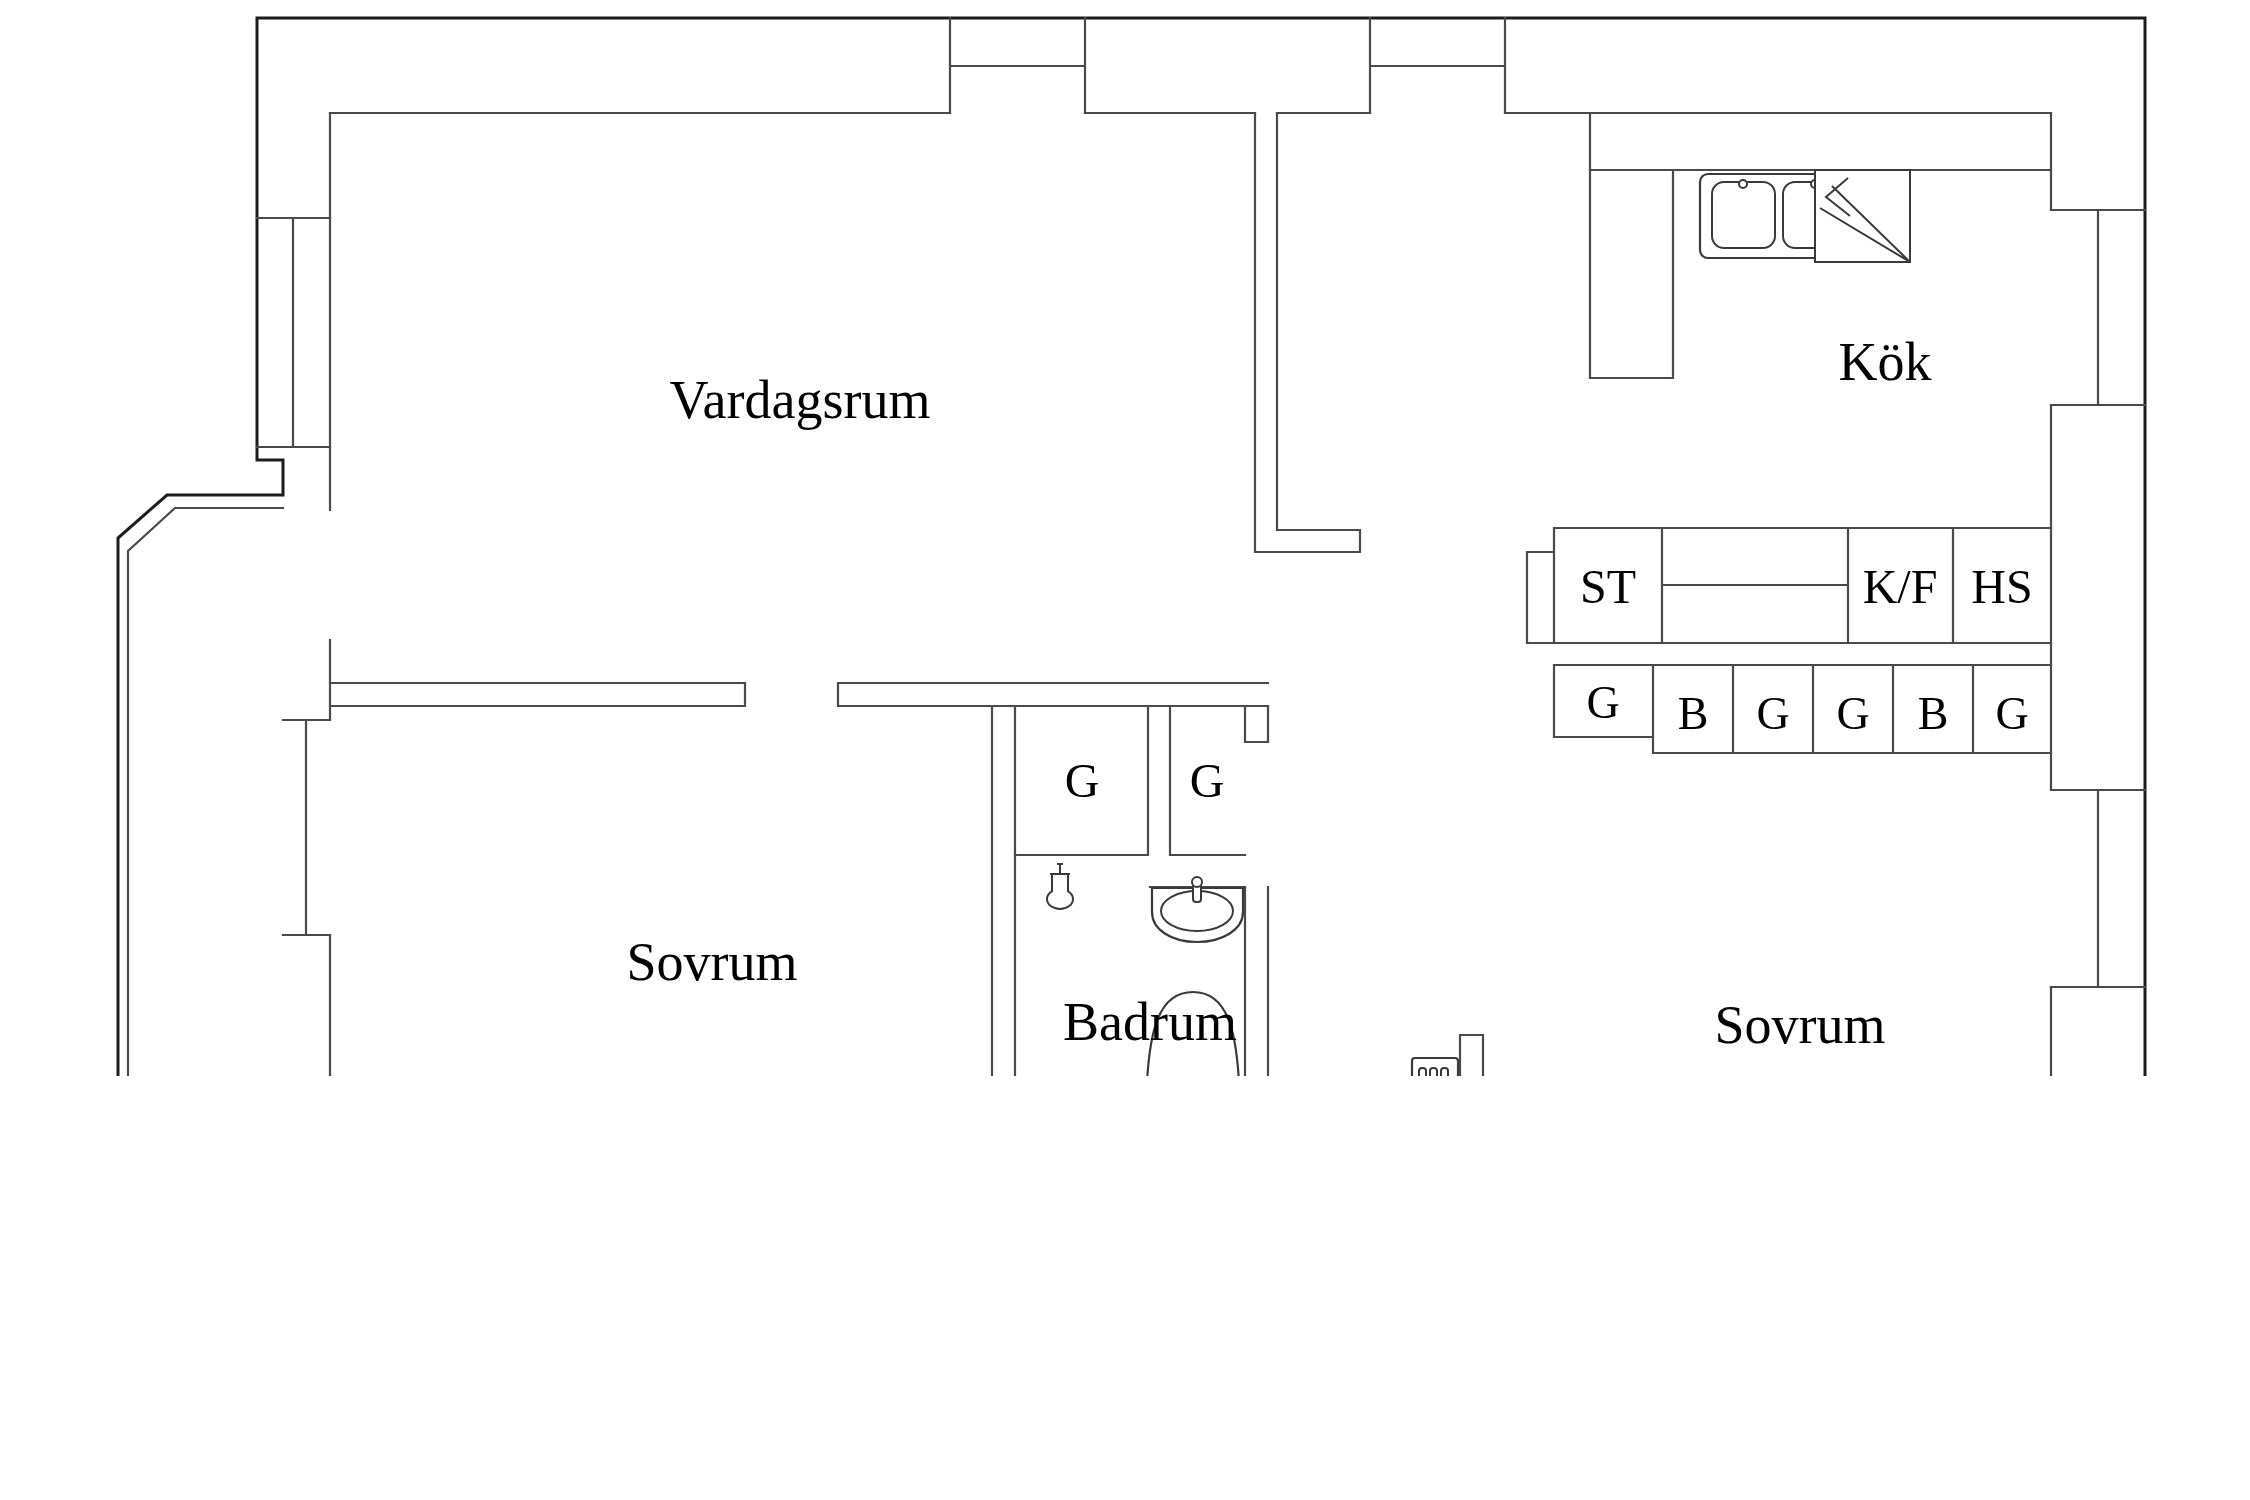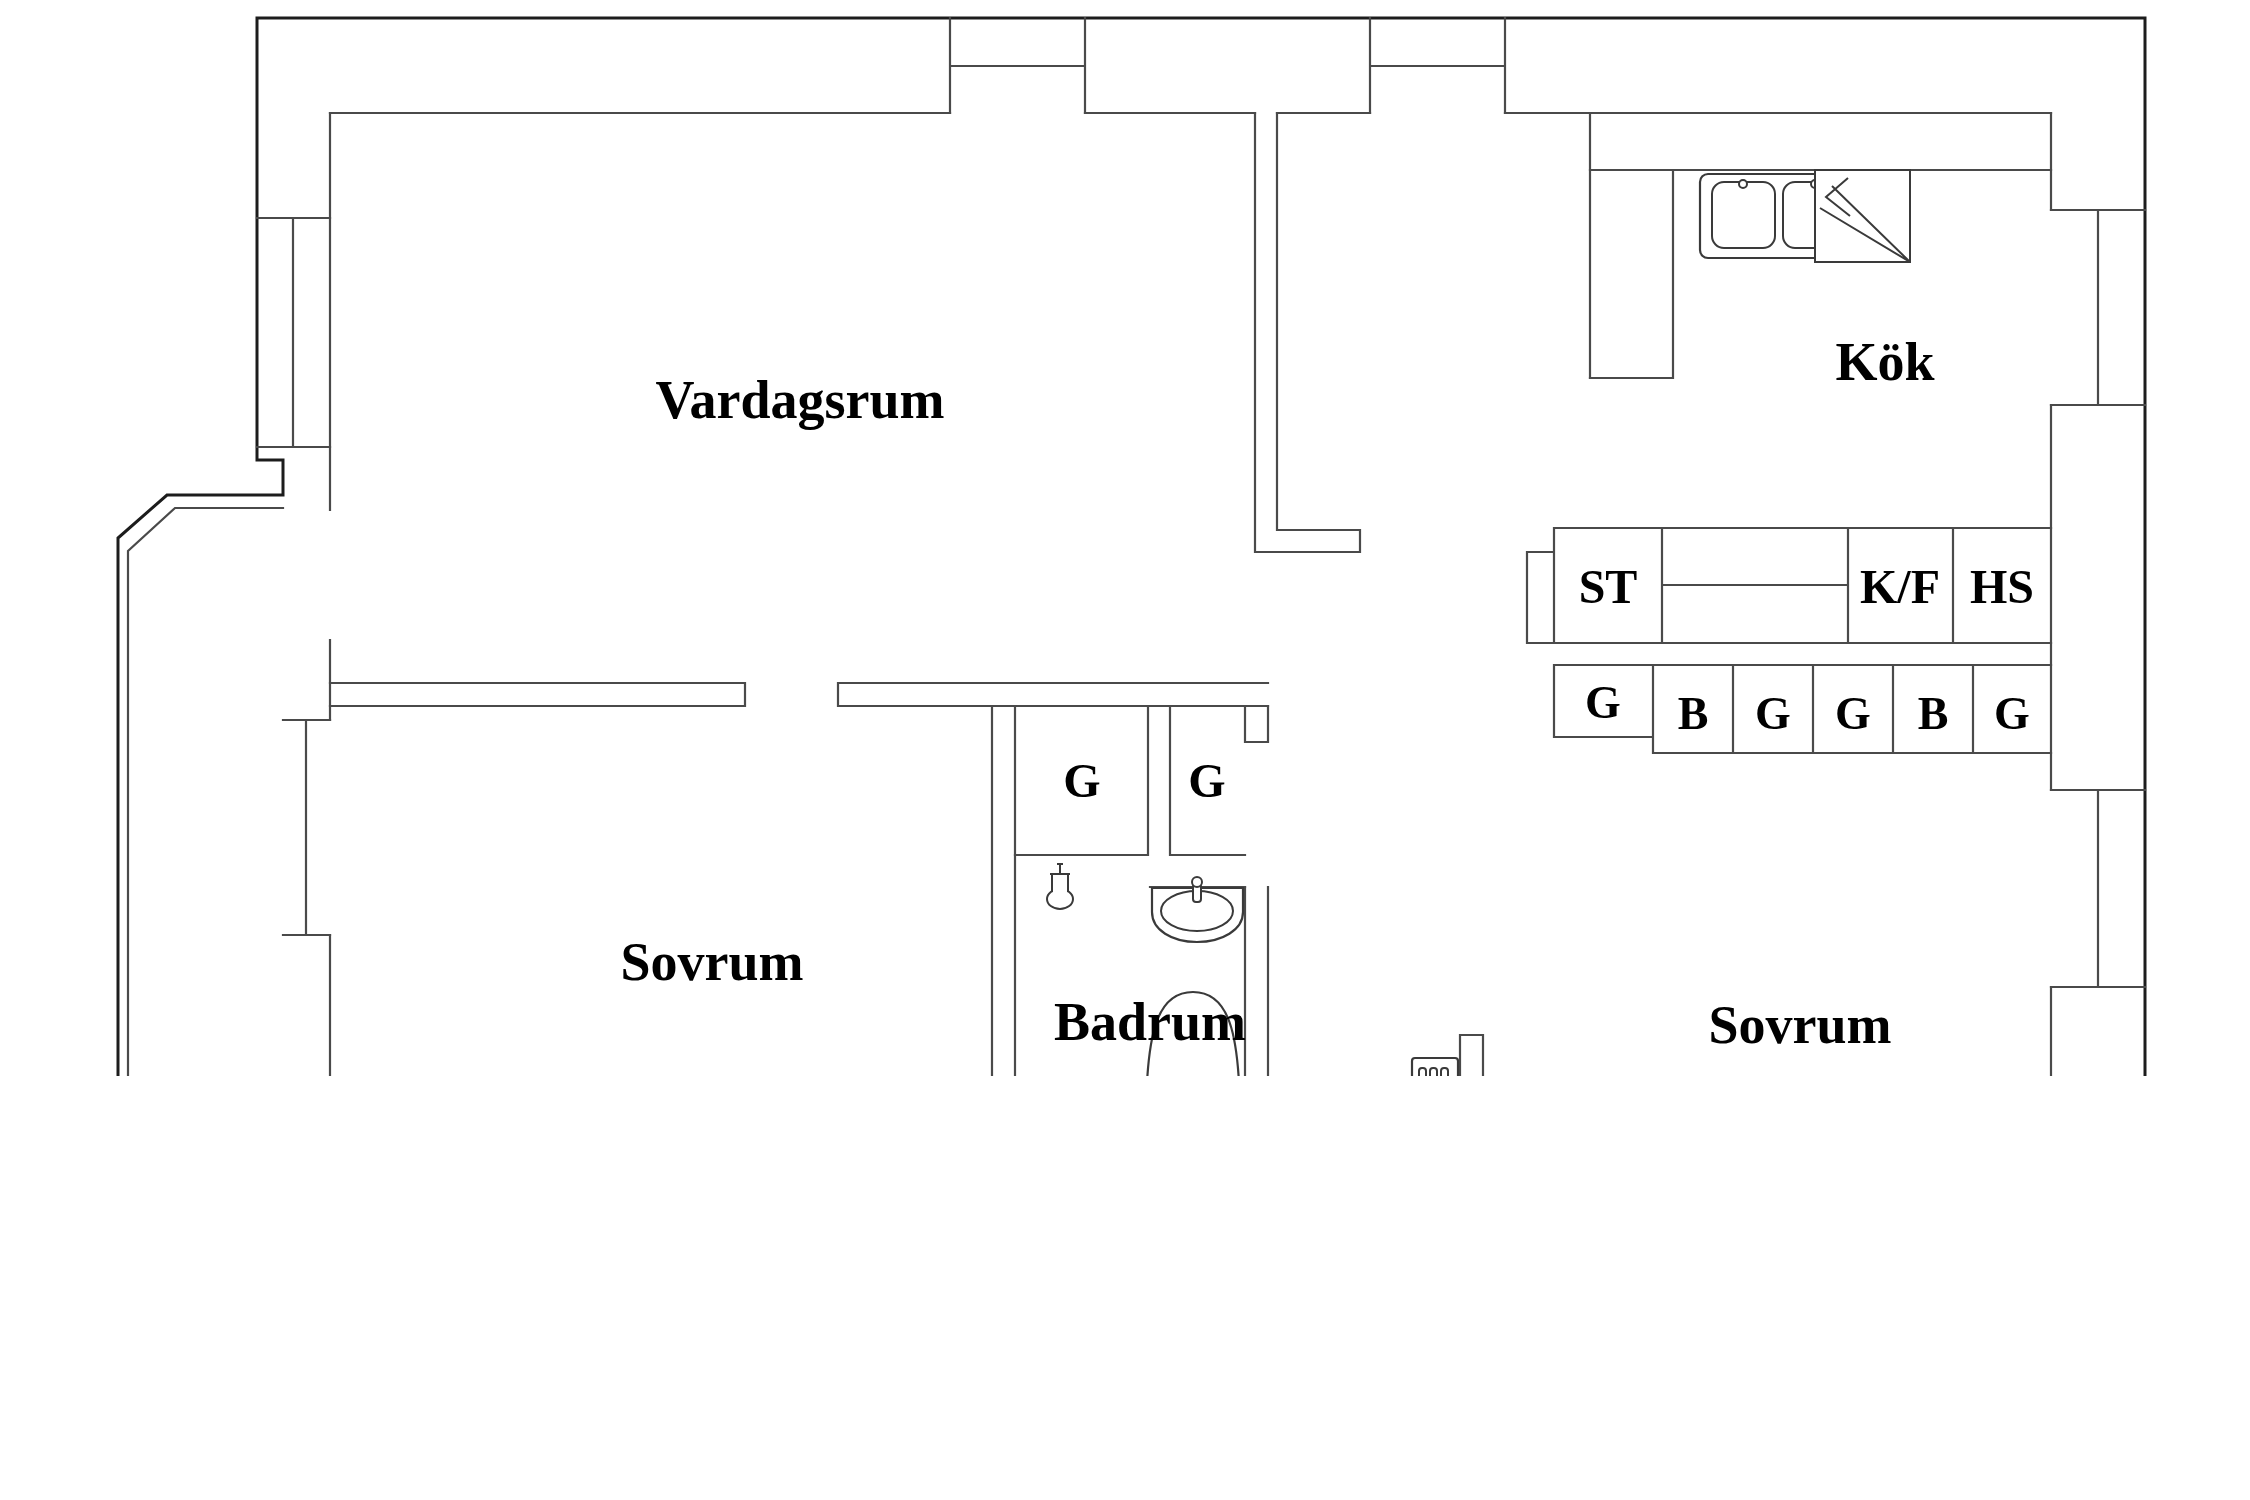--- a/index.html
+++ b/index.html
@@ -1,16 +1,16 @@
 <!DOCTYPE html>
 <html><head>
 <meta charset="utf-8">
 <style>
   html,body{margin:0;padding:0;background:#ffffff;}
-  .stage{width:2250px;height:1076px;position:relative;background:#fff;overflow:hidden;font-weight:bold;}
+  .stage{width:2250px;height:1076px;position:relative;background:#fff;overflow:hidden;}
   svg{display:block;}
   .wall{fill:none;stroke-width:2.2;stroke-linecap:square;}
   .outer{fill:none;stroke-width:3;stroke-linejoin:miter;}
   .thin{fill:none;stroke-width:2;}
   .fix{fill:#ffffff;stroke-width:2.2;}
   .fix2{fill:#ffffff;stroke-width:2;}
   text{fill:#000000;font-family:"Liberation Serif","DejaVu Serif",serif;}
   .room-label{font-size:54px;}
   .closet-label{font-size:48px;}
   .wr-label{font-size:46px;}

